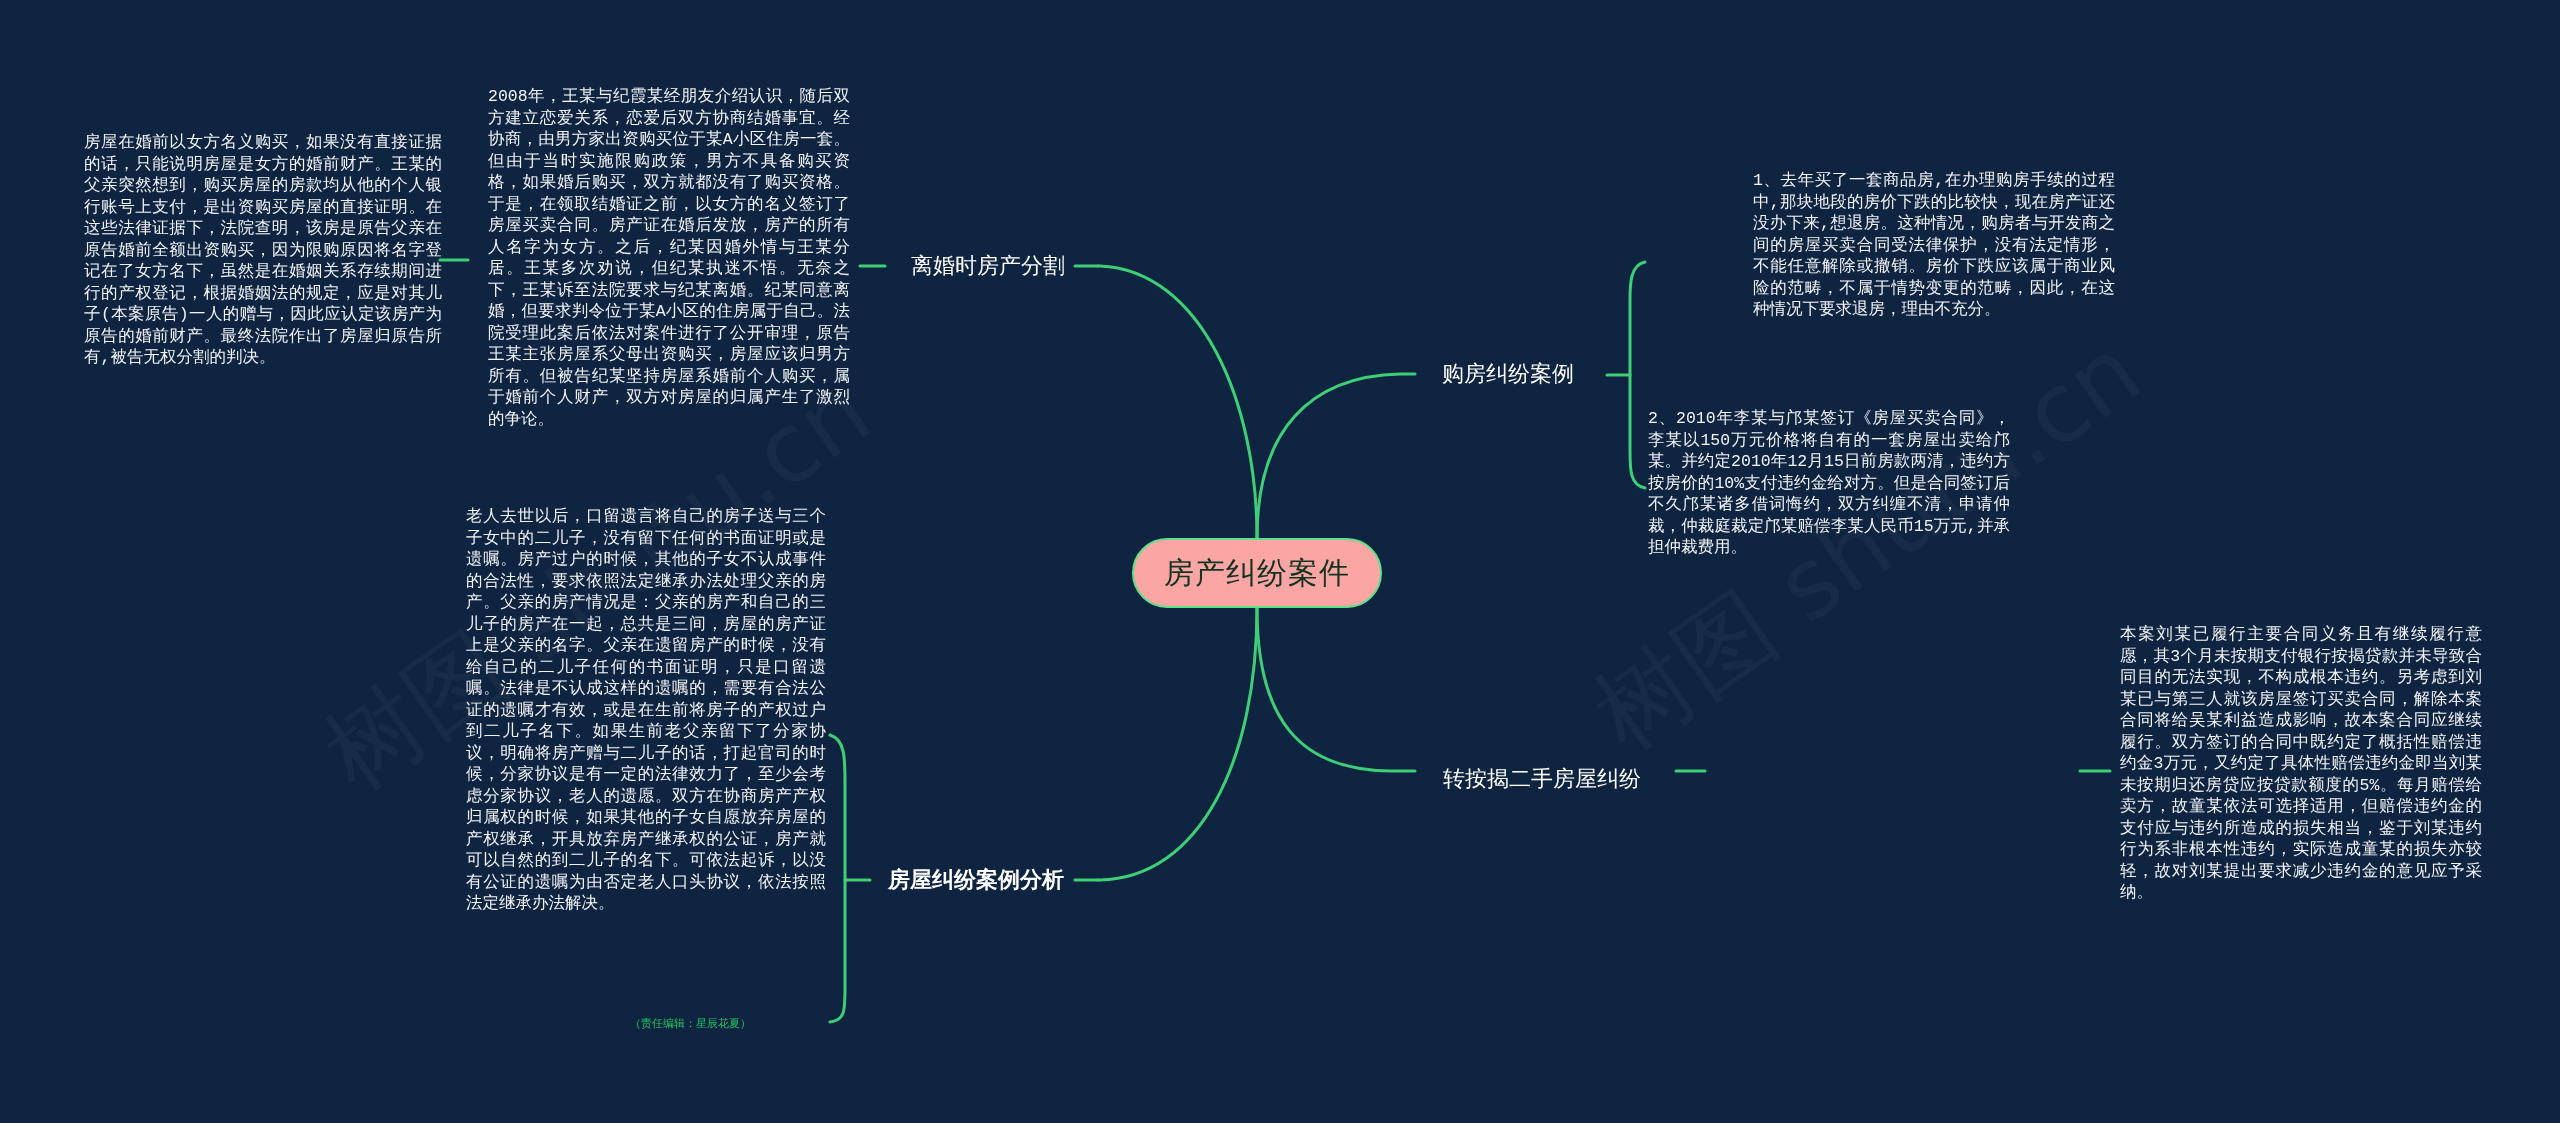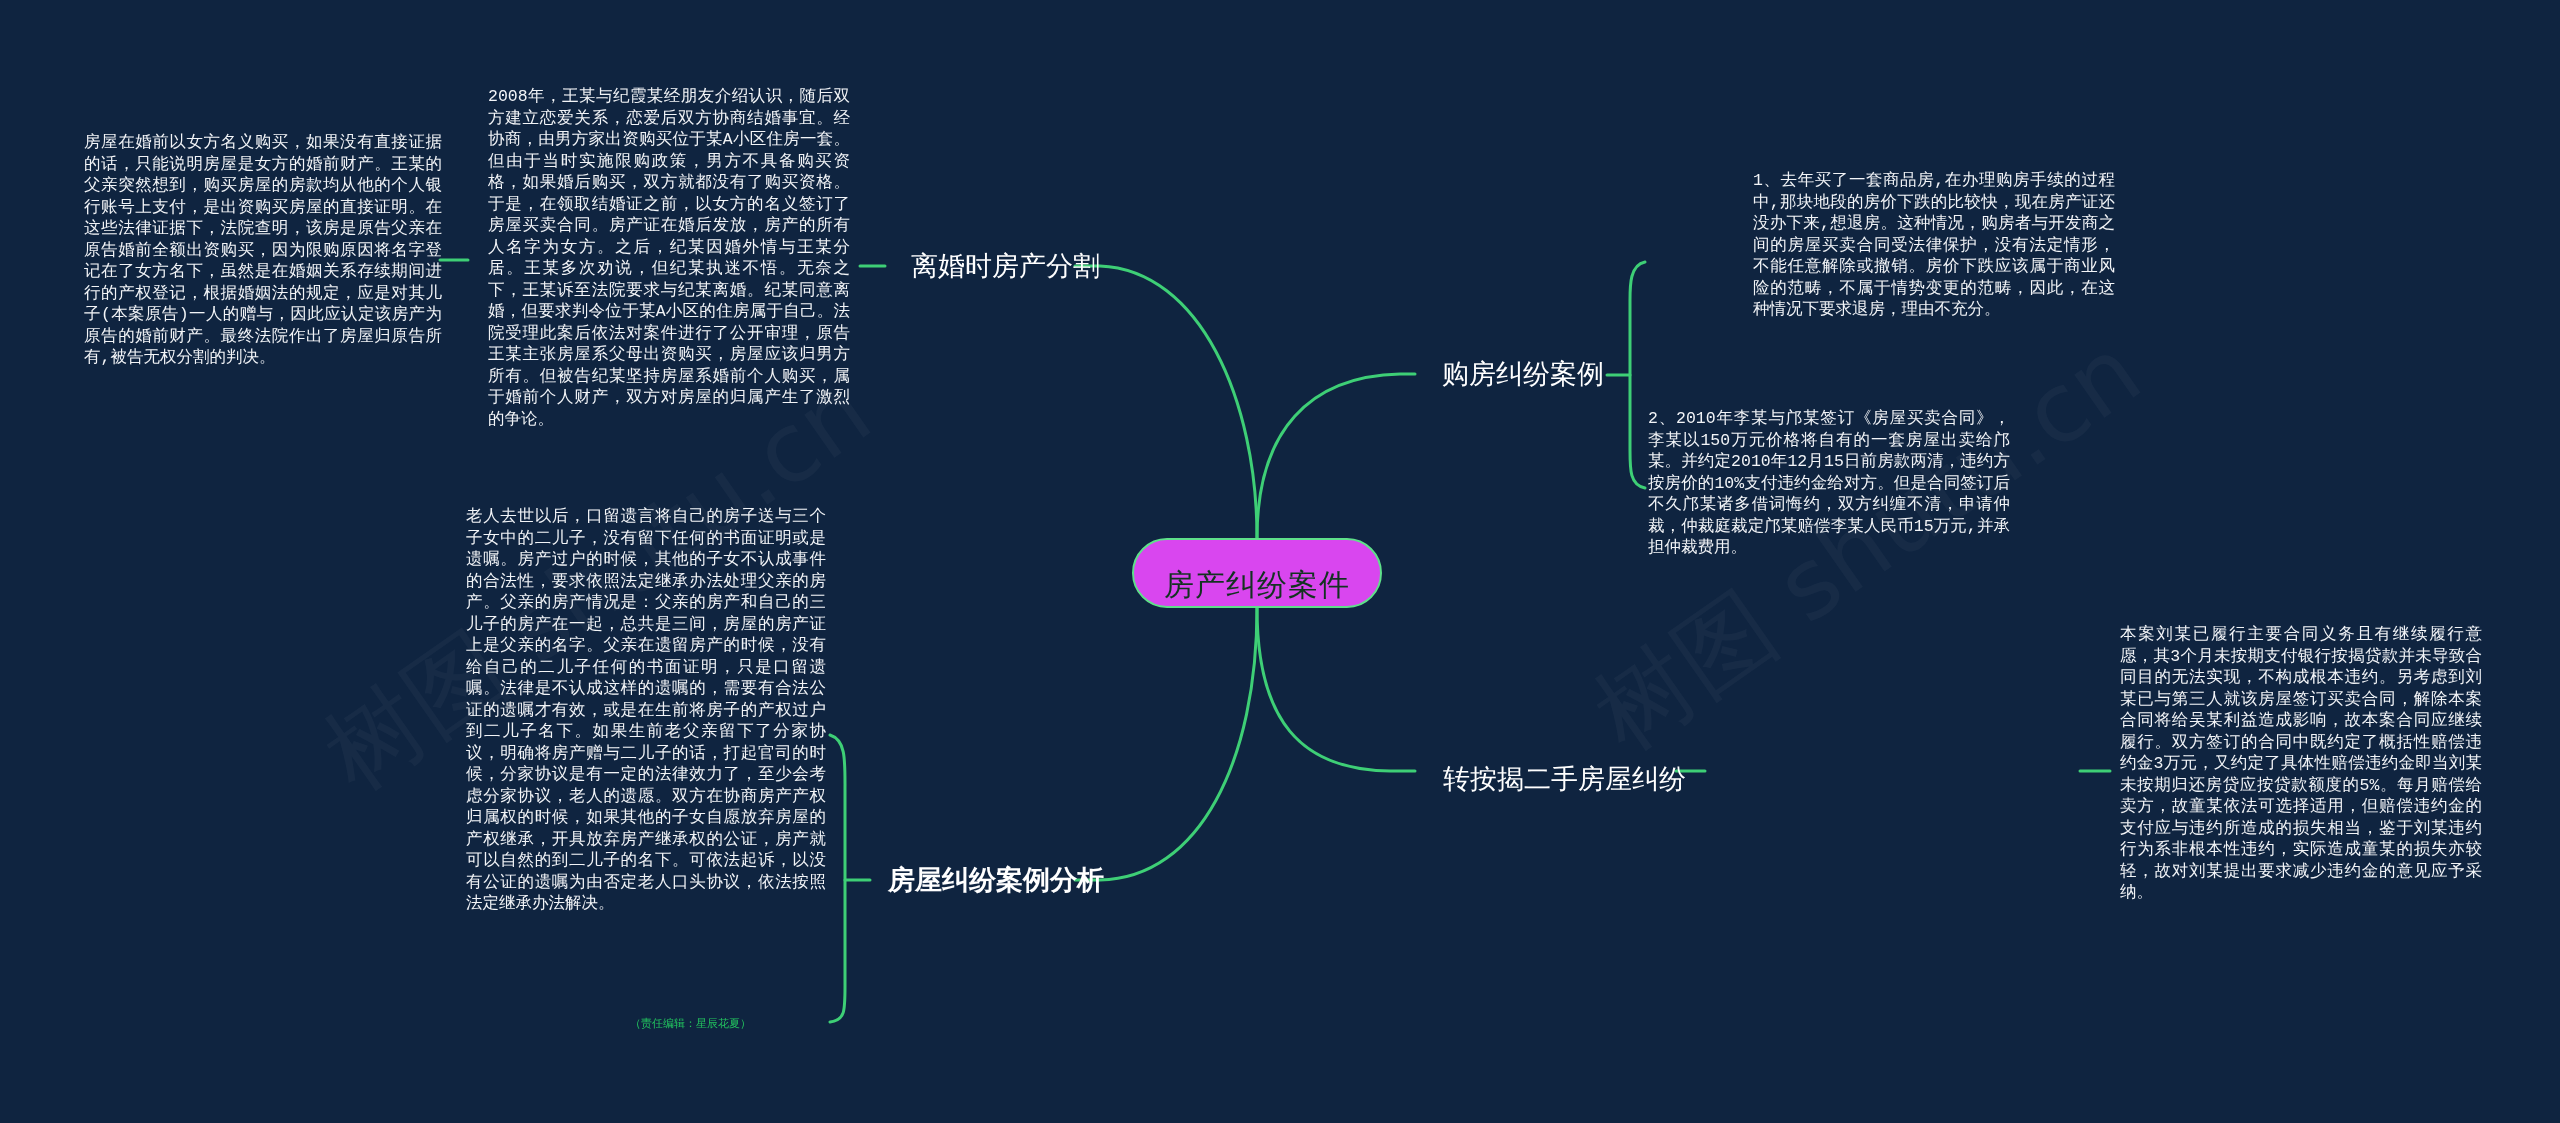--- a/index.html
+++ b/index.html
@@ -19,31 +19,31 @@
     color: rgba(255,255,255,0.035);
     transform: rotate(-35deg);
     white-space: nowrap;
     user-select: none;
   }
   .root {
     position: absolute;
     left: 1132px; top: 538px;
     width: 250px; height: 70px;
     border-radius: 35px;
-    background: #d946ef;
+    background: #fca5a5;
     border: 2px solid #5fe08a;
     box-sizing: border-box;
-    display: flex; align-items: flex-end; justify-content: center;
+    display: flex; align-items: center; justify-content: center;
     color: #123320;
     font-size: 30px;
     letter-spacing: 1px;
   }
   .branch {
     position: absolute;
-    font-size: 27px;
+    font-size: 22px;
     color: #ffffff;
     white-space: nowrap;
     line-height: 30px;
   }
   .leaf {
     position: absolute;
     font-size: 16.5px;
     line-height: 21.5px;
     color: #f2f4f7;
     text-align: justify;

